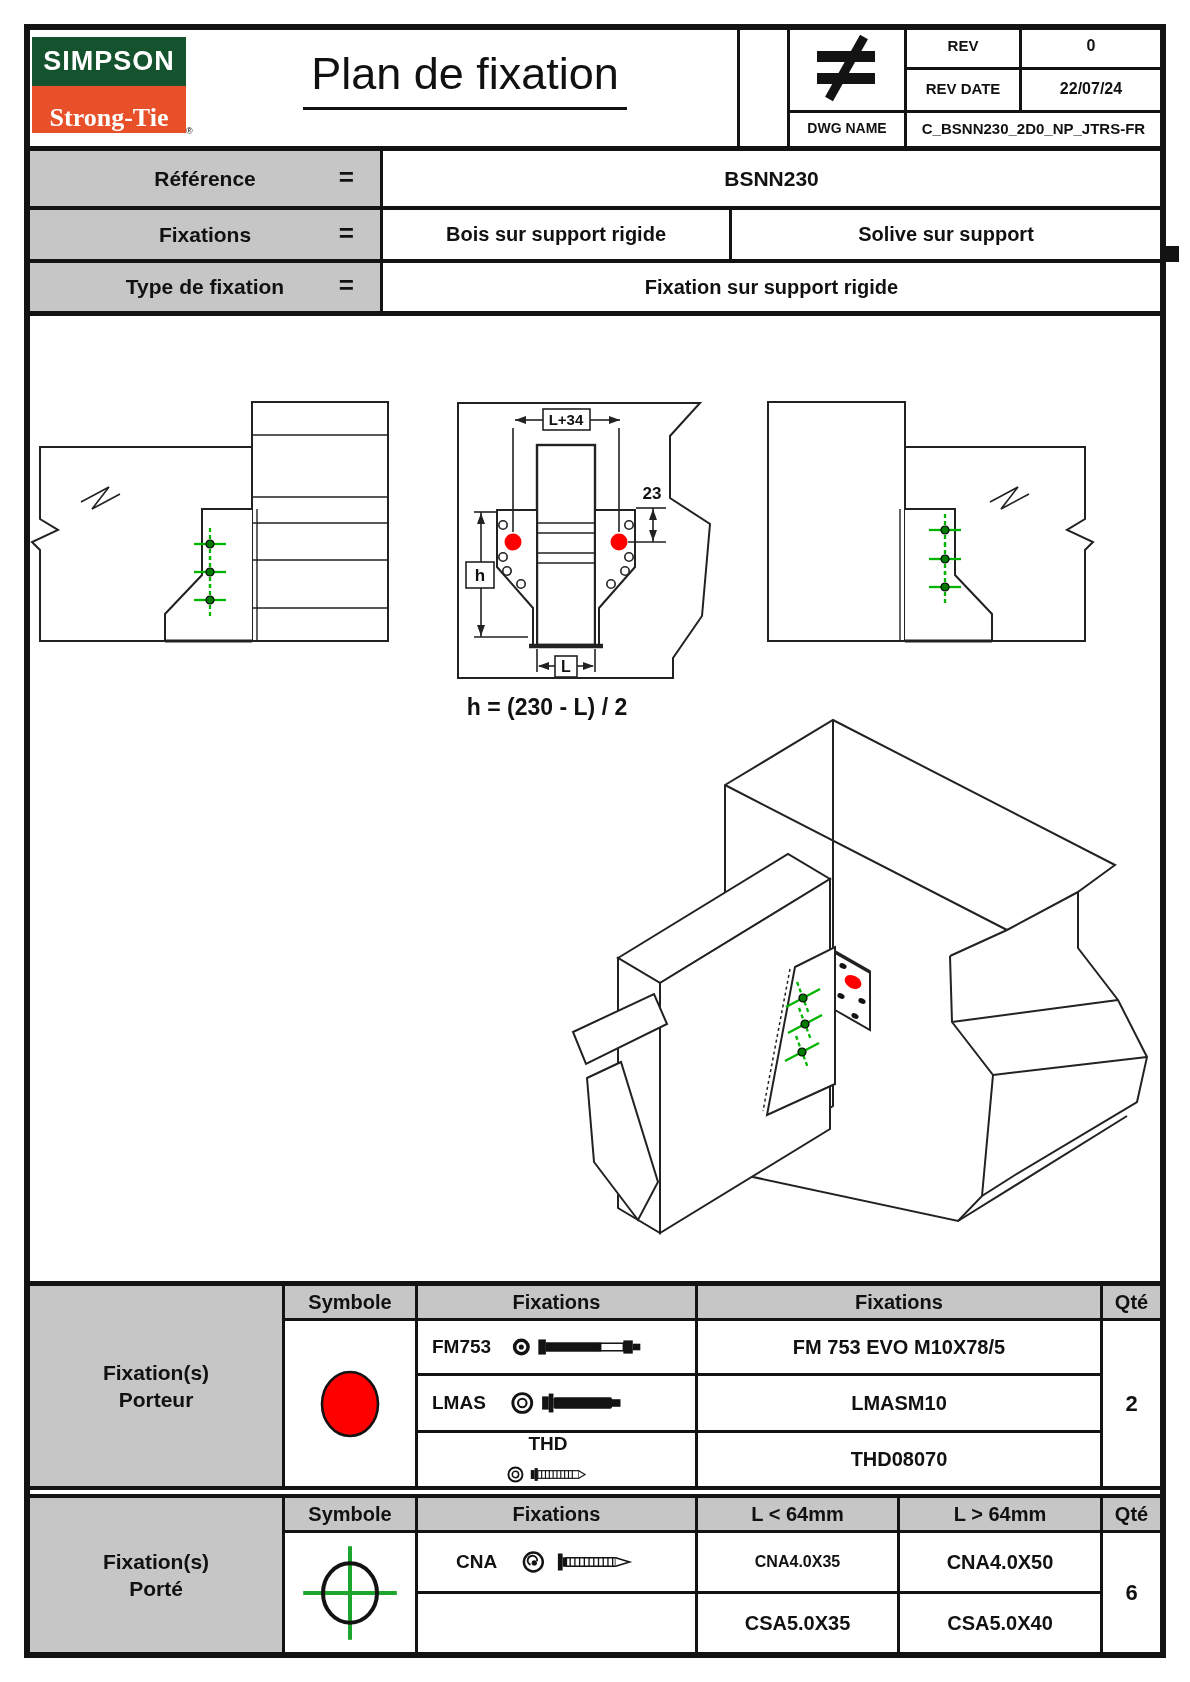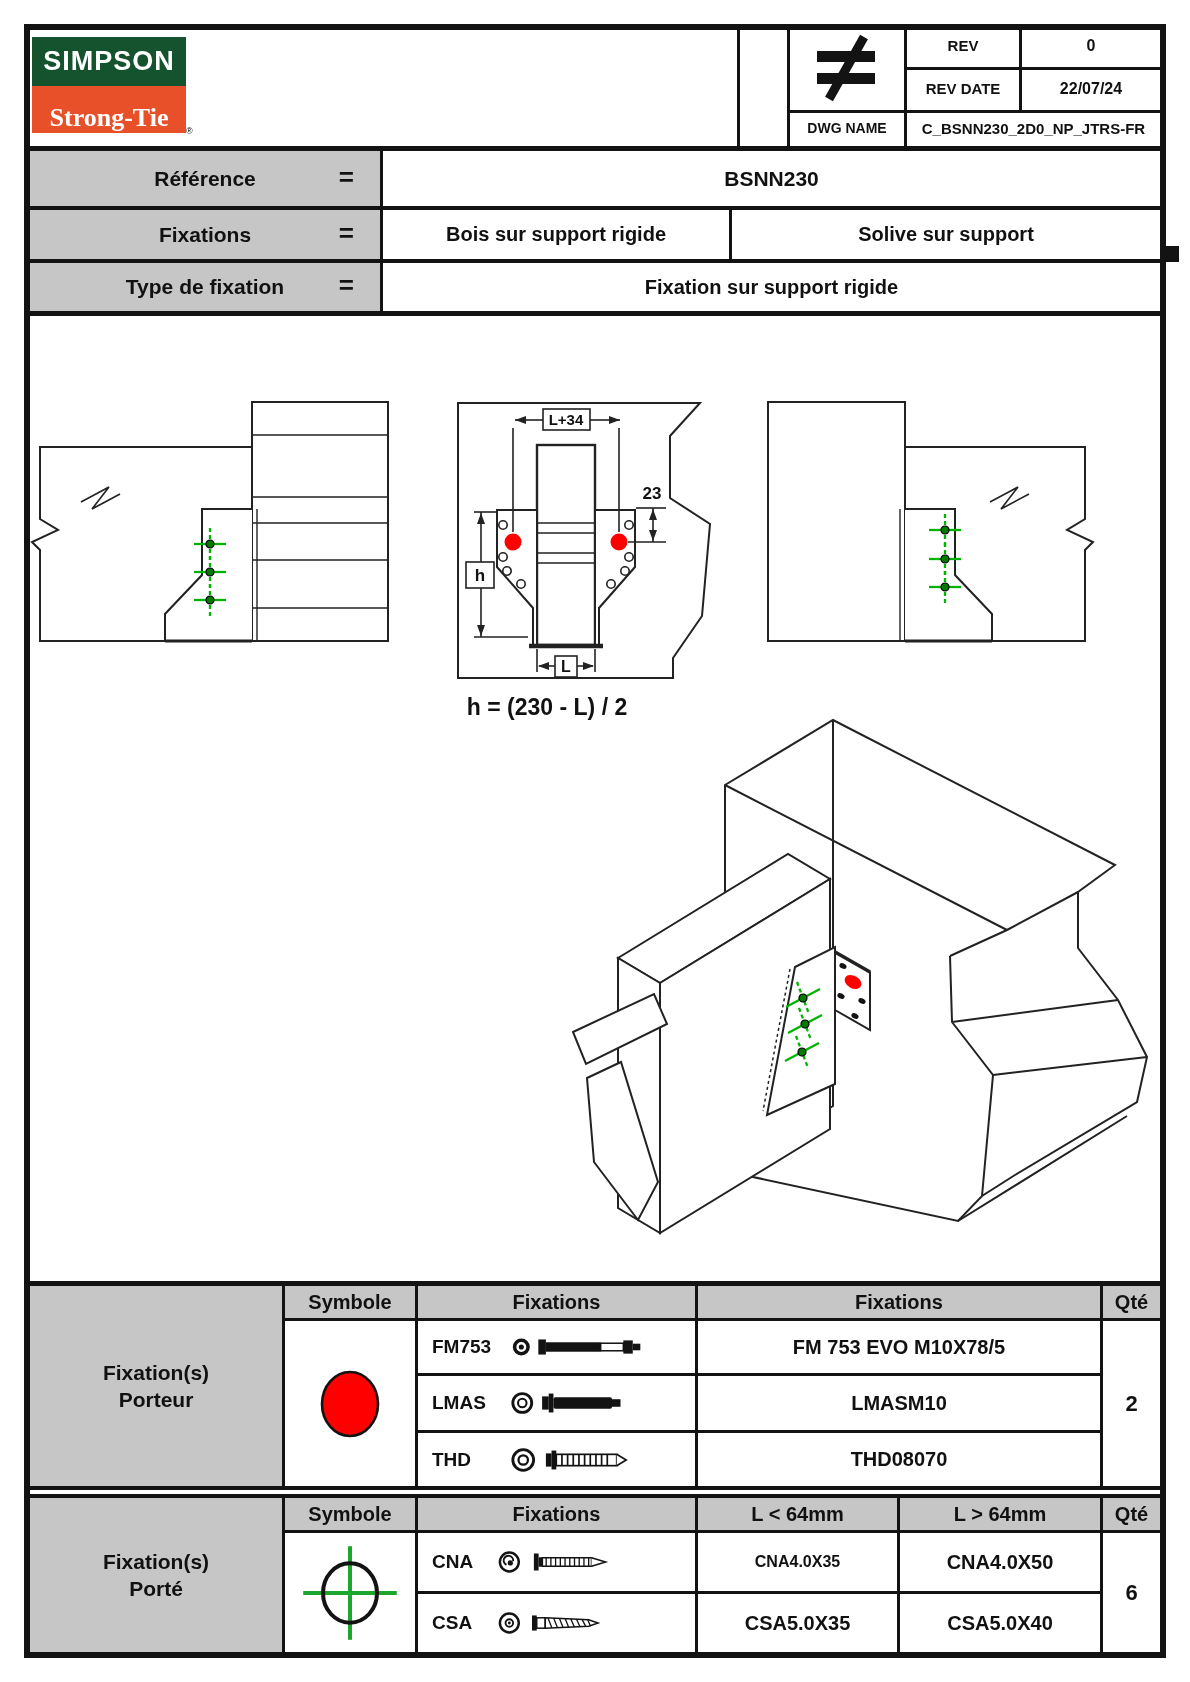--- a/index.html
+++ b/index.html
@@ -28,20 +28,21 @@
   <div class="edge-tab"></div>
 
   <div class="cell logo-top b" style="left:32px;top:37px;width:154px;height:49px;font-size:27px;">
       <span>SIMPSON</span>
     </div>
   <div class="cell logo-bot b" style="left:32px;top:86px;width:154px;height:47px;font-size:26px;">
       <span>Strong-Tie</span>
     </div>
   <div class="abs" style="left:186px;top:126px;font-size:9px;">®</div>
 
+  <div class="title-wrap"><span>Plan de fixation</span></div>
 
   <div class="line" style="left:737px;top:24px;width:3px;height:122px;"></div>
   <div class="line" style="left:787px;top:24px;width:3px;height:122px;"></div>
   <div class="line" style="left:904px;top:24px;width:3px;height:122px;"></div>
   <div class="line" style="left:1019px;top:24px;width:3px;height:86px;"></div>
   <div class="line" style="left:907px;top:67px;width:253px;height:3px;"></div>
   <div class="line" style="left:790px;top:110px;width:370px;height:3px;"></div>
 
   <div class="cell" style="left:790px;top:27px;width:114px;height:83px;">
     <svg width="82" height="70" viewBox="0 0 80 70">
@@ -249,21 +250,21 @@
       <circle cx="13" cy="18" r="10" fill="#fff" stroke="#131313" stroke-width="3"></circle>
         <circle cx="13" cy="18" r="4.5" fill="none" stroke="#131313" stroke-width="2.2"></circle>
       <rect x="34" y="11" width="7" height="14" fill="#131313"></rect>
         <rect x="41" y="8" width="5" height="20" fill="#131313"></rect>
       <rect x="46" y="12" width="62" height="12" fill="#131313" rx="2"></rect>
         <rect x="108" y="14" width="9" height="8" fill="#131313"></rect>
     </svg>
   </div>
   <div class="cell b" style="left:698px;top:1376px;width:402px;height:54px;font-size:20px;">LMASM10</div>
 
-  <div class="cell" style="left:418px;top:1433px;width:277px;height:53px;justify-content:flex-start;padding-left:14px;gap:8px;">
+  <div class="cell" style="left:418px;top:1433px;width:277px;height:53px;justify-content:flex-start;padding-left:14px;gap:8px;flex-direction:column;">
     <span class="b" style="font-size:19px;min-width:70px;">THD</span>
     <svg width="170" height="34" viewBox="0 0 180 36">
       <circle cx="14" cy="18" r="11" fill="#fff" stroke="#131313" stroke-width="3"></circle>
         <circle cx="14" cy="18" r="5" fill="none" stroke="#131313" stroke-width="2.4"></circle>
       <rect x="38" y="11" width="6" height="14" fill="#131313"></rect>
         <rect x="44" y="8" width="5" height="20" fill="#131313"></rect>
       <rect x="49" y="12" width="64" height="12" fill="#fff" stroke="#131313" stroke-width="1.8"></rect>
       <path d="M55,12 V24 M61,12 V24 M67,12 V24 M73,12 V24 M79,12 V24 M85,12 V24 M91,12 V24 M97,12 V24 M103,12 V24" stroke="#131313" stroke-width="1.8"></path>
       <path d="M113,12 L123,18 L113,24" fill="#fff" stroke="#131313" stroke-width="1.8"></path>
     </svg>
@@ -298,45 +299,33 @@
 
   <div class="cell" style="left:285px;top:1533px;width:130px;height:119px;">
     <svg width="108" height="112" viewBox="0 0 120 120">
       <line x1="60" y1="8" x2="60" y2="112" stroke="#1da62d" stroke-width="4.5"></line>
       <line x1="8" y1="60" x2="112" y2="60" stroke="#1da62d" stroke-width="4.5"></line>
       <ellipse cx="60" cy="60" rx="30" ry="33" fill="none" stroke="#131313" stroke-width="4.5"></ellipse>
     </svg>
   </div>
 
   <div class="cell" style="left:418px;top:1533px;width:277px;height:58px;justify-content:flex-start;padding-left:14px;gap:8px;">
-    <span class="b" style="font-size:19px;min-width:58px;">CNA</span>
+    <span class="b" style="font-size:19px;min-width:58px;margin-left:24px;">CNA</span>
     <svg width="170" height="34" viewBox="0 0 180 36">
       <circle cx="12" cy="18" r="10" fill="#fff" stroke="#131313" stroke-width="2.6"></circle>
       <path d="M9,21 a5,5 0 1 1 7,-4" fill="none" stroke="#131313" stroke-width="2"></path>
       <circle cx="13" cy="19" r="2.8" fill="#131313"></circle>
       <rect x="38" y="9" width="5" height="18" fill="#131313"></rect>
         <rect x="43" y="13" width="4" height="10" fill="#131313"></rect>
       <rect x="47" y="13.5" width="52" height="9" fill="#fff" stroke="#131313" stroke-width="1.6"></rect>
       <path d="M51,13.5 V22.5 M56,13.5 V22.5 M61,13.5 V22.5 M66,13.5 V22.5 M71,13.5 V22.5 M76,13.5 V22.5 M81,13.5 V22.5 M86,13.5 V22.5 M91,13.5 V22.5 M96,13.5 V22.5" stroke="#131313" stroke-width="1.4"></path>
       <path d="M99,13.5 L114,18 L99,22.5" fill="#fff" stroke="#131313" stroke-width="1.6"></path>
     </svg>
   </div>
   <div class="cell b" style="left:698px;top:1533px;width:199px;height:58px;font-size:16px;">CNA4.0X35</div>
   <div class="cell b" style="left:900px;top:1533px;width:200px;height:58px;font-size:20px;">CNA4.0X50</div>
 
-  <div class="cell" style="left:418px;top:1594px;width:277px;height:58px;justify-content:flex-start;padding-left:14px;gap:8px;">
-    <span class="b" style="font-size:19px;min-width:58px;">CSA</span>
-    <svg width="170" height="34" viewBox="0 0 180 36">
-      <circle cx="12" cy="18" r="10" fill="#fff" stroke="#131313" stroke-width="2.6"></circle>
-      <circle cx="12" cy="18" r="4" fill="none" stroke="#131313" stroke-width="2"></circle>
-      <circle cx="12" cy="18" r="1.5" fill="#131313"></circle>
-      <rect x="36" y="10" width="5" height="16" fill="#131313"></rect>
-      <rect x="41" y="12.5" width="9" height="11" fill="#fff" stroke="#131313" stroke-width="1.6"></rect>
-      <path d="M50,12.5 L96,14.5 L106,18 L96,21.5 L50,23.5 Z" fill="#fff" stroke="#131313" stroke-width="1.6"></path>
-      <path d="M53,13 l4,10 M59,13 l4,10 M65,13 l4,10 M71,13 l4,10 M77,13.4 l4,9 M83,13.8 l4,8.4 M89,14.2 l4,7.6 M95,14.6 l3,6.8" stroke="#131313" stroke-width="1.4"></path>
-    </svg>
-  </div>
   <div class="cell b" style="left:698px;top:1594px;width:199px;height:58px;font-size:20px;">CSA5.0X35</div>
   <div class="cell b" style="left:900px;top:1594px;width:200px;height:58px;font-size:20px;">CSA5.0X40</div>
 
   <div class="cell b" style="left:1103px;top:1533px;width:57px;height:119px;font-size:22px;">6</div>
 
 </div>
 
 </body></html>

